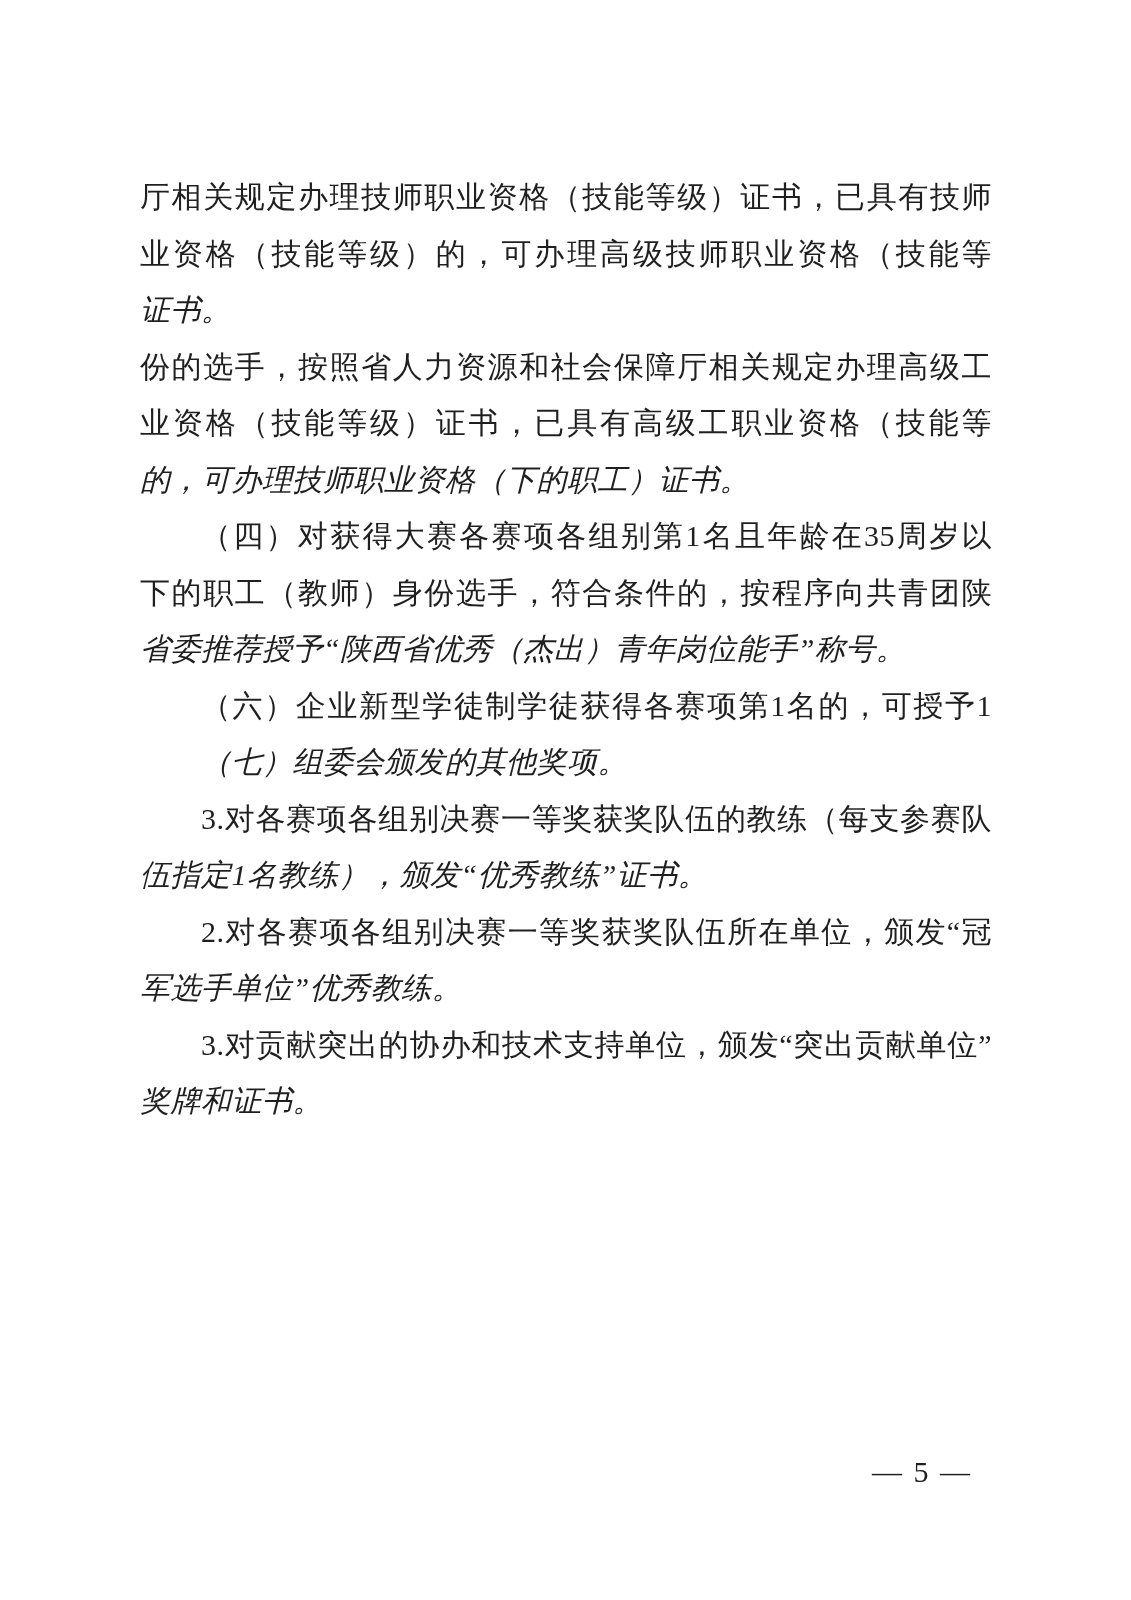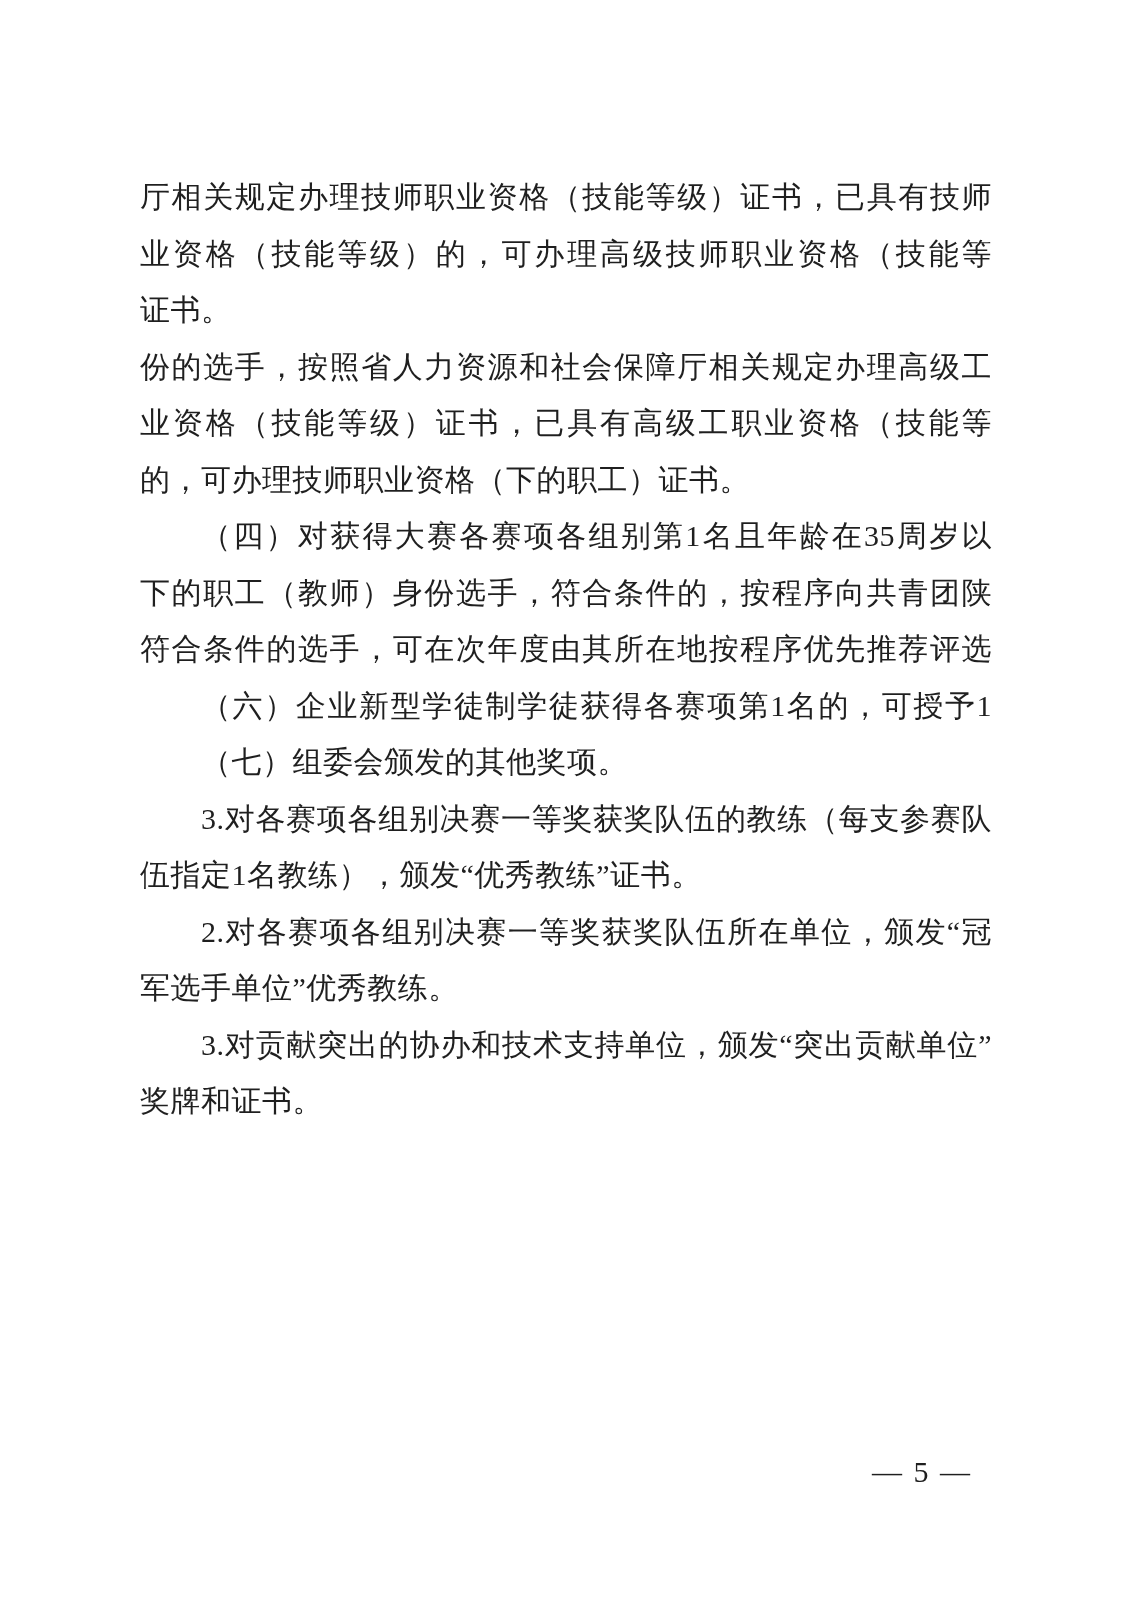--- a/index.html
+++ b/index.html
@@ -36,20 +36,21 @@
     height: 56.5px;
     text-align: justify;
     text-align-last: justify;
     text-justify: inter-character;
     letter-spacing: 0.5px;
     white-space: normal;
     overflow: hidden;
   }
   .line.last {
     text-align-last: left;
+    font-style: italic;
   }
   .line.indent {
     text-indent: 61px;
   }
   .footer {
     position: absolute;
     left: 872px;
     top: 1452px;
     font-size: 30px;
     line-height: 40px;
@@ -69,23 +70,23 @@
         <div class="line last">证书。</div>
       </div>
       <div class="para">
         <div class="line">份的选手，按照省人力资源和社会保障厅相关规定办理高级工职</div>
         <div class="line">业资格（技能等级）证书，已具有高级工职业资格（技能等级）</div>
         <div class="line last">的，可办理技师职业资格（下的职工）证书。</div>
       </div>
       <div class="para">
         <div class="line indent">（四）对获得大赛各赛项各组别第1名且年龄在35周岁以</div>
         <div class="line">下的职工（教师）身份选手，符合条件的，按程序向共青团陕西</div>
+        <div class="line last">省委推荐授予“陕西省优秀（杰出）青年岗位能手”称号。</div>
       </div>
       <div class="para">
-        <div class="line">符合条件的选手，可在次年度由其所在地按程序优先推荐评选</div>
       </div>
       <div class="para">
         <div class="line indent">（六）企业新型学徒制学徒获得各赛项第1名的，可授予1</div>
       </div>
       <div class="para">
         <div class="line indent last">（七）组委会颁发的其他奖项。</div>
       </div>
       <div class="para">
         <div class="line indent">3.对各赛项各组别决赛一等奖获奖队伍的教练（每支参赛队</div>
         <div class="line last">伍指定1名教练），颁发“优秀教练”证书。</div>

